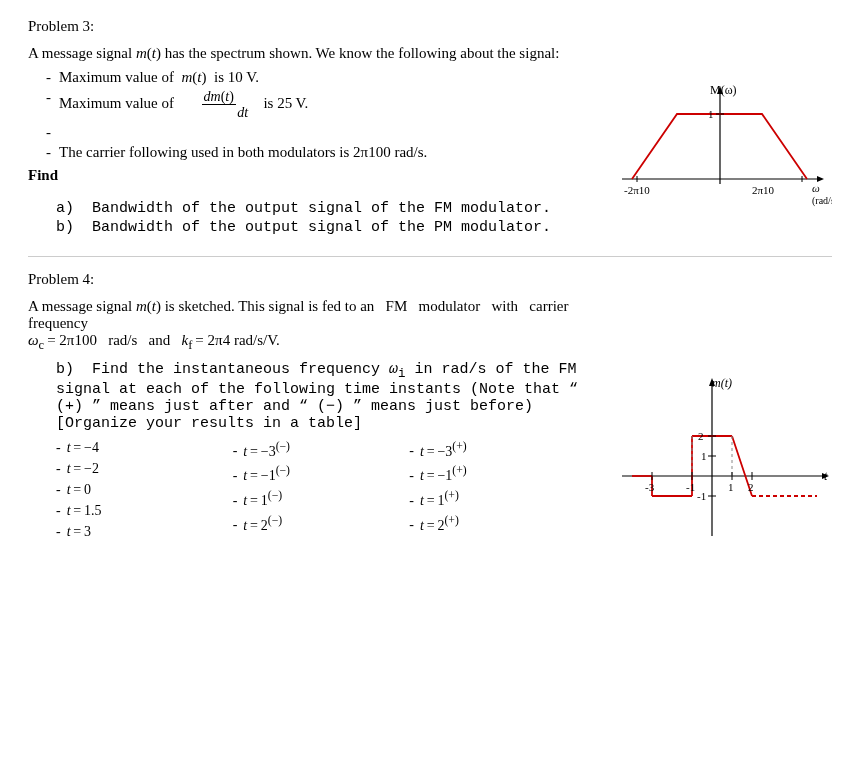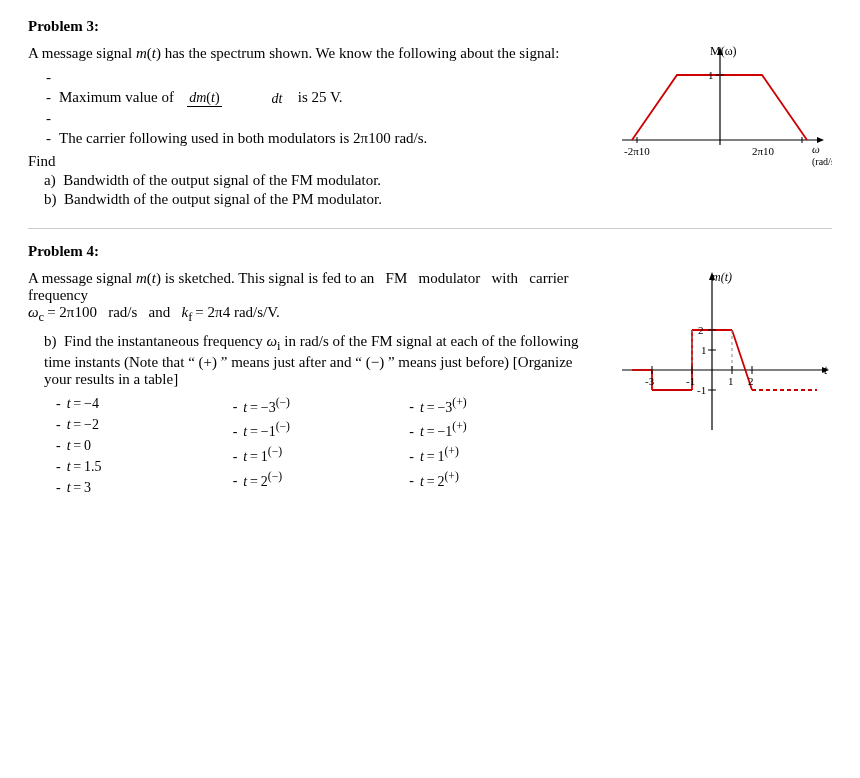--- a/index.html
+++ b/index.html
@@ -6,30 +6,30 @@
     body {
       background: #fff;
       font-family: 'Times New Roman', Times, serif;
       font-size: 15px;
       color: #000;
       width: 860px;
       min-height: 778px;
       padding: 18px 28px 18px 28px;
     }
     .problem-title {
-      font-weight: bold;
+      font-weight: normal;
       margin-bottom: 10px;
       font-size: 15px;
     }
     .problem-section {
       margin-bottom: 18px;
     }
     .problem-body {
       display: flex;
-      align-items: flex-start;
+      align-items: flex-end;
       gap: 16px;
     }
     .text-col {
       flex: 1 1 auto;
     }
     .graph-col {
       flex: 0 0 auto;
       margin-left: 10px;
     }
     .bullet-item {
@@ -37,29 +37,31 @@
       align-items: flex-start;
       margin-bottom: 3px;
       margin-left: 18px;
     }
     .bullet-dash {
       margin-right: 8px;
       flex-shrink: 0;
     }
     .find-label {
       margin-top: 6px;
+      margin-bottom: 16px;
+      font-weight: bold;
+    }
+    .sub-item {
+      margin-left: 28px;
       margin-bottom: 2px;
-    }
-    .sub-item {
-      margin-left: 16px;
-      margin-bottom: 2px;
+      font-family: Liberation Mono, monospace;
     }
     .fraction {
       display: inline-flex;
-      flex-direction: row;
+      flex-direction: column;
       align-items: center;
       vertical-align: middle;
       font-size: 14px;
       line-height: 1.1;
       margin: 0 2px;
     }
     .fraction-num {
       border-bottom: 1px solid #000;
       padding: 0 2px;
     }
@@ -104,20 +106,21 @@
 
   <div class="problem-body">
 
     <div class="text-col">
       <div style="margin-bottom:7px;">
         A message signal <em>m</em>(<em>t</em>) has the spectrum shown. We know the following about the signal:
       </div>
 
       <div class="bullet-item">
         <span class="bullet-dash">-</span>
+        <span>Maximum value of &nbsp;<em>m</em>(<em>t</em>)&nbsp; is 10 V.</span>
       </div>
 
       <div class="bullet-item">
         <span class="bullet-dash">-</span>
         <span>
           Maximum value of &nbsp;
           <span class="fraction">
             <span class="fraction-num"><em>dm</em>(<em>t</em>)</span>
             <span class="fraction-den"><em>dt</em></span>
           </span>

